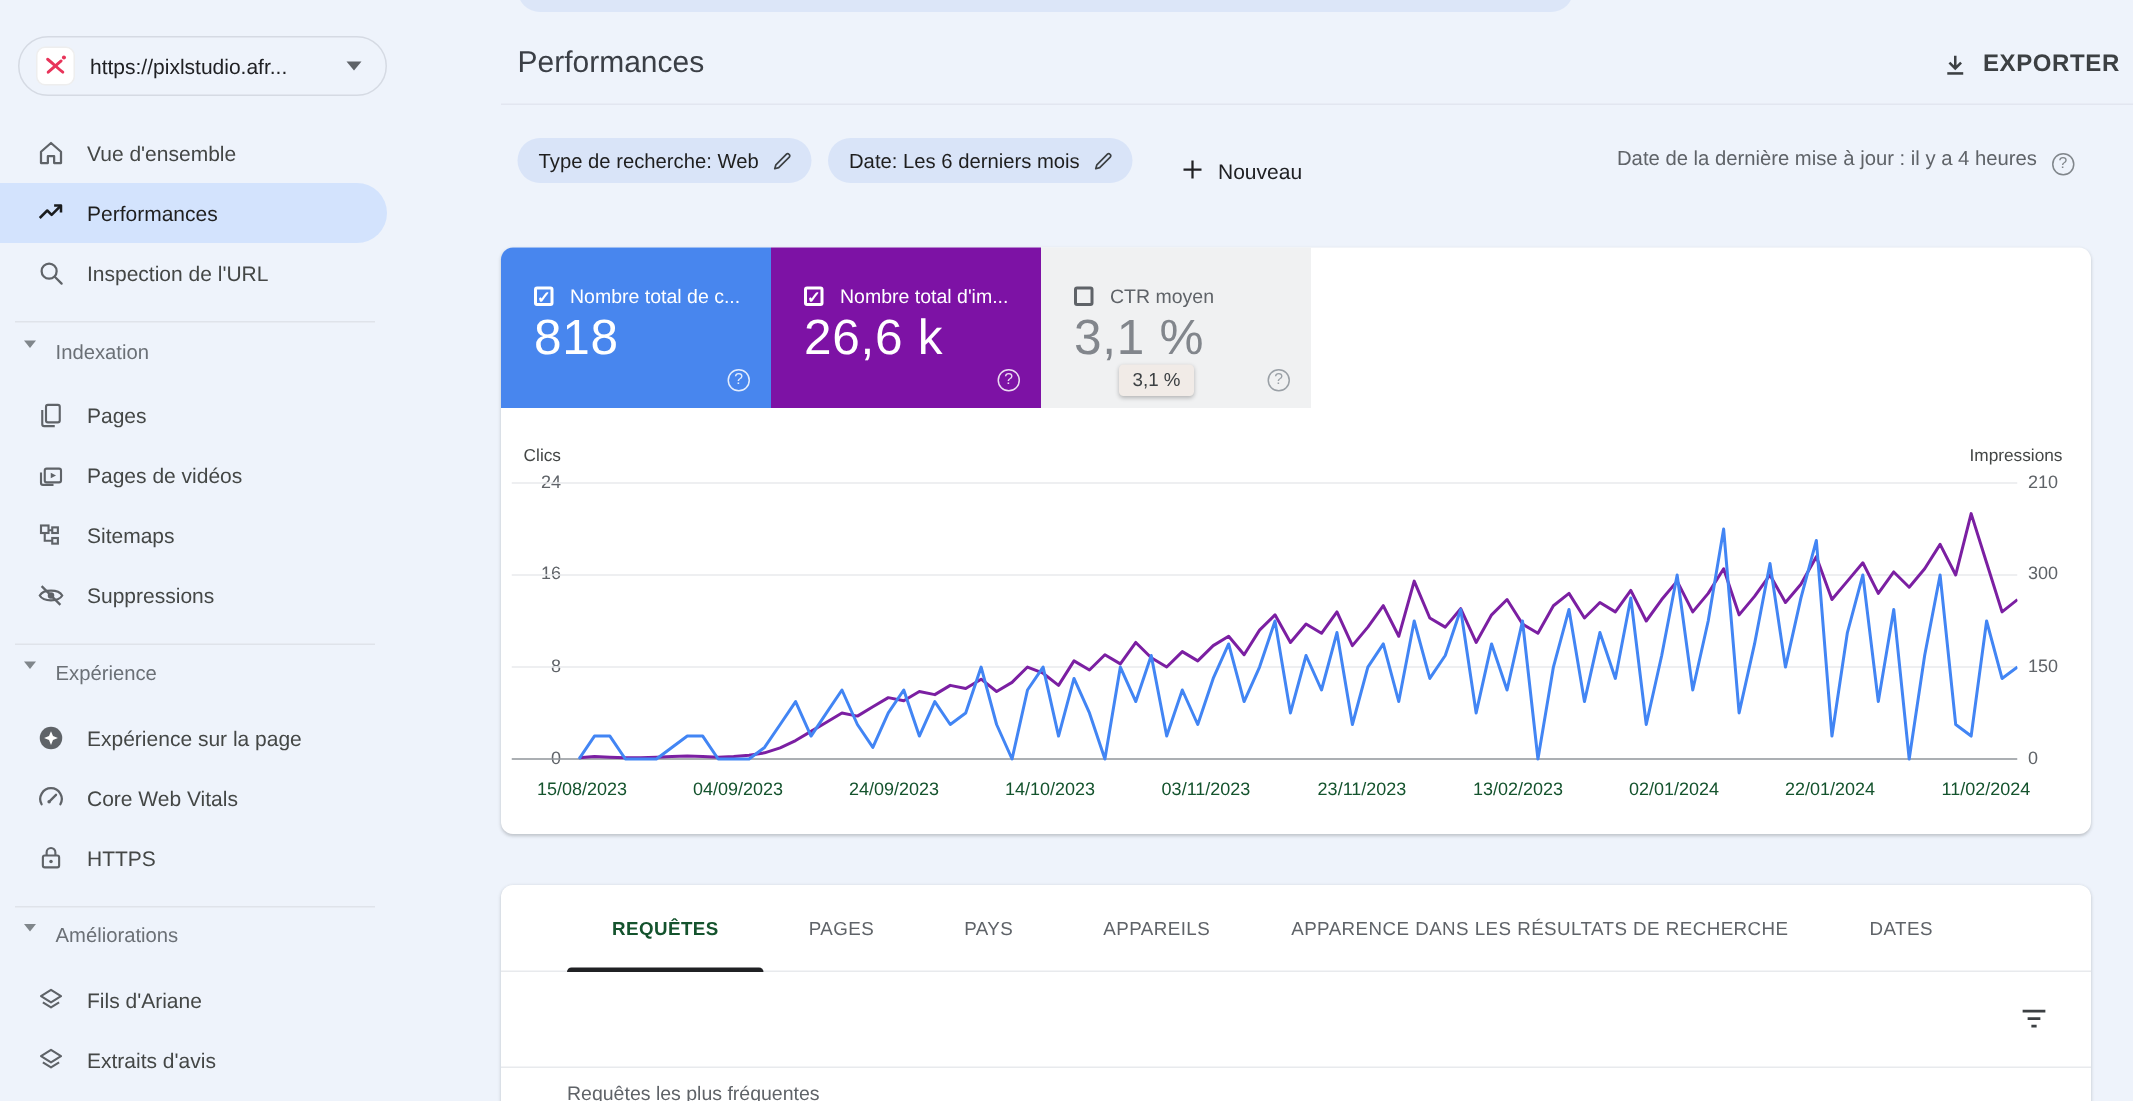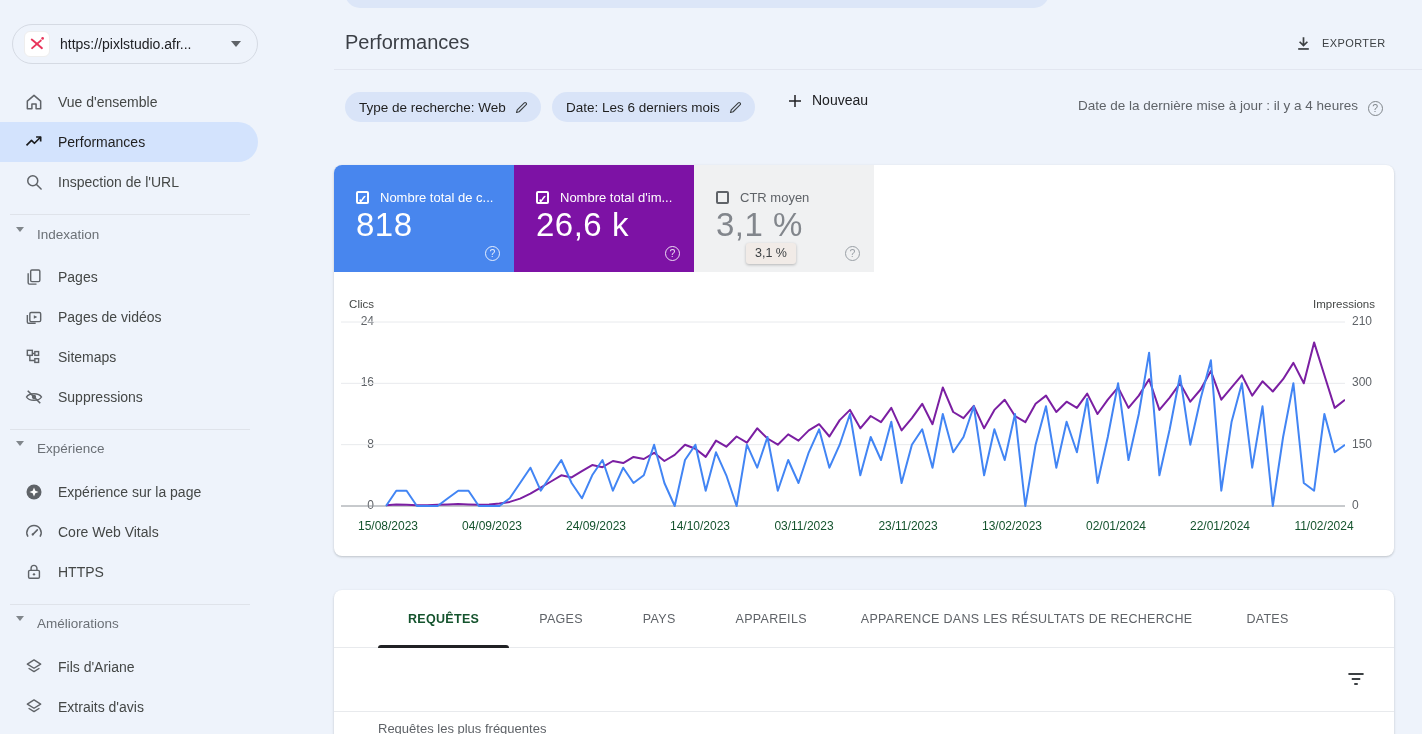--- a/index.html
+++ b/index.html
@@ -23,28 +23,28 @@
   .nav-item.active .nav-label { color:#1f1f1f; font-weight:500; }
 
   .side-divider { left:10px; width:240px; height:1px; background:#dfe3ea; }
   .section-head { left:0; width:258px; height:24px; display:flex; align-items:flex-start; cursor:pointer; }
   .section-caret { width:0; height:0; border-left:4.5px solid transparent; border-right:4.5px solid transparent; border-top:5.5px solid #80868b; margin-left:16px; }
   .section-title { margin-left:13px; font-size:13.5px; color:#6b7076; }
 
   
   .page-title { left:345px; top:31px; font-size:20px; color:#3b3f46; }
   .export-btn { left:1295px; top:30px; height:26px; display:flex; align-items:center; cursor:pointer; }
-  .export-label { font-size:11px; font-weight:400; letter-spacing:.4px; color:#3c4043; margin-left:10px; }
+  .export-label { font-size:16px; font-weight:700; letter-spacing:.4px; color:#3c4043; margin-left:10px; }
   .header-divider { left:334px; top:69px; width:1088px; height:1px; background:#e2e6f0; }
 
   
   .chip { top:92px; height:30px; background:#d9e4f8; border-radius:15px; display:flex; align-items:center; padding:0 12px 0 14px; cursor:pointer; }
   .chip-label { font-size:13.5px; color:#1f1f1f; white-space:nowrap; }
   .chip .pencil { margin-left:8px; }
-  .new-btn { left:786px; top:92px; height:30px; display:flex; align-items:flex-start; cursor:pointer; }
+  .new-btn { left:786px; top:92px; height:30px; display:flex; align-items:flex-end; cursor:pointer; }
   .new-label { font-size:14px; color:#202124; margin-left:8px; font-weight:500; }
   .update-note { top:98px; left:1078px; width:312px; font-size:13.5px; color:#5f6368; white-space:nowrap; }
   .help-circle { display:inline-block; width:15px; height:15px; border:1.4px solid #80868b; border-radius:50%; font-size:10.5px; line-height:13px; text-align:center; color:#80868b; }
   .help-circle::after { content:"?"; }
 
   
   .card { background:#fff; border-radius:8px; box-shadow:0 1px 2px rgba(60,64,67,.18), 0 1px 3px rgba(60,64,67,.10); }
   .card1 { left:334px; top:165px; width:1060px; height:391px; }
   .metric { position:absolute; top:0; width:180px; height:107px; cursor:pointer; }
   .metric .chk { position:absolute; left:22px; top:26px; width:13px; height:13px; border:2px solid #fff; border-radius:2px; font-size:11px; line-height:13px; text-align:center; color:#fff; font-weight:700; }

